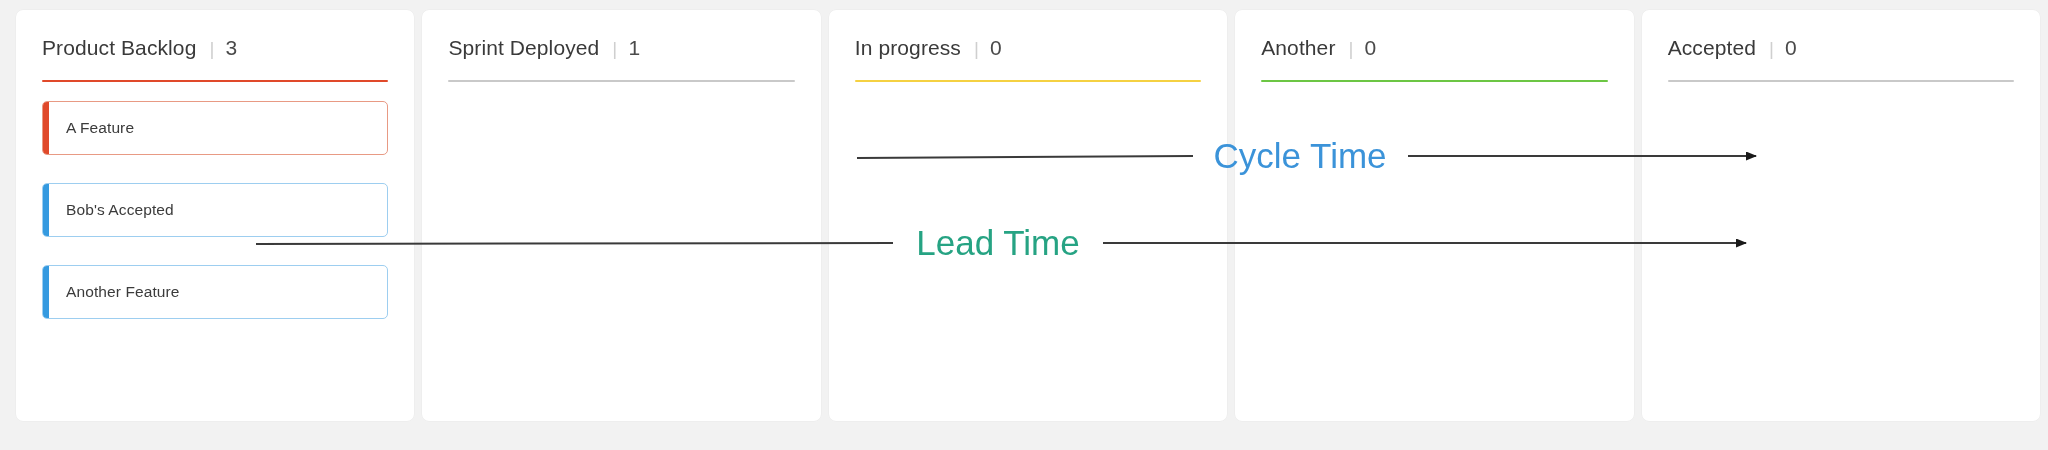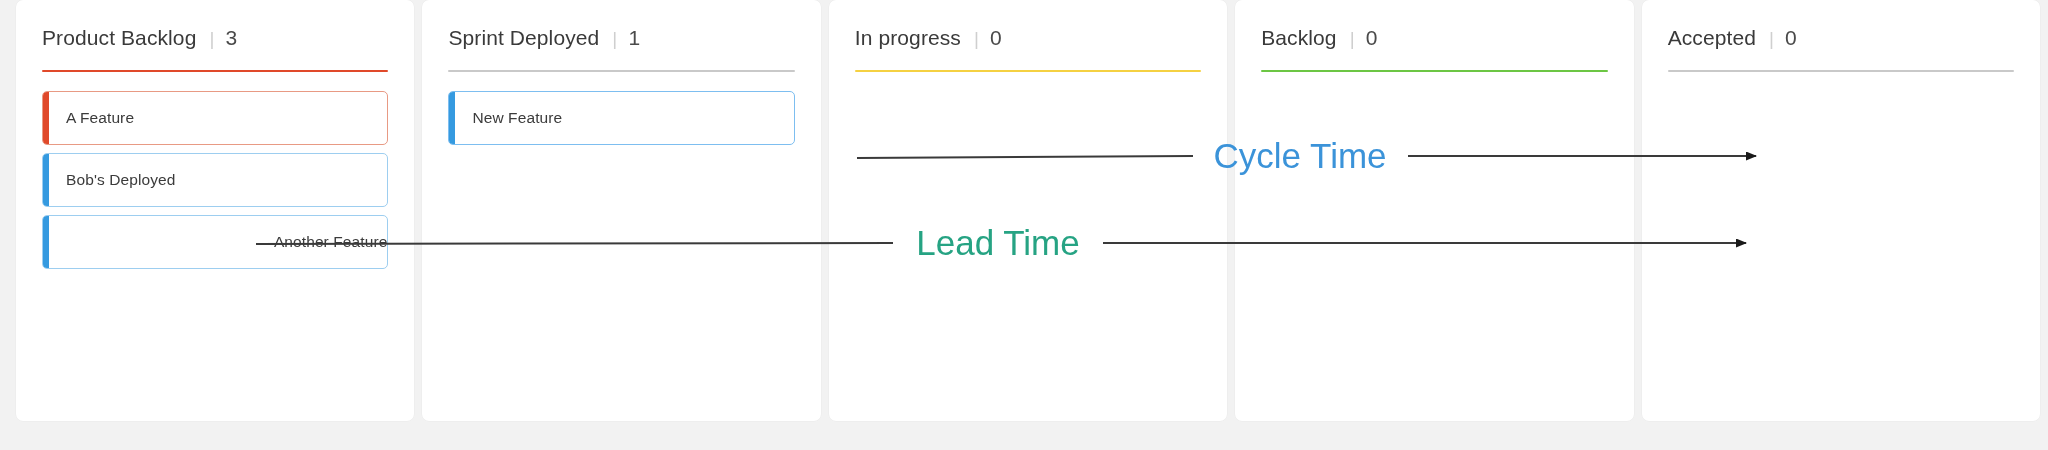--- a/index.html
+++ b/index.html
@@ -16,21 +16,21 @@
   }
 
   #board {
     position: absolute;
     left: 0;
     top: 0;
     width: 2048px;
     height: 434px;
     display: flex;
     align-items: stretch;
-    padding: 0 8px 13px 16px;
+    padding: 10px 8px 13px 16px;
     box-sizing: border-box;
     gap: 8px;
     border-radius: 17px;
   }
 
   .column {
     background: #ffffff;
     border-radius: 7px;
     position: relative;
     box-sizing: border-box;
@@ -65,21 +65,21 @@
     height: 2px;
     margin-top: 20px;
     margin-bottom: 19px;
     border-radius: 1px;
     background: #cfcfcf;
   }
 
   .cards {
     display: flex;
     flex-direction: column;
-    gap: 8px;
+    gap: 28px;
   }
 
   .feature-card {
     height: 54px;
     border-radius: 5px;
     box-sizing: border-box;
     display: flex;
     align-items: center;
     position: relative;
     background: #ffffff;
@@ -123,54 +123,48 @@
         <span class="col-count">3</span>
       </div>
       <div class="col-rule" style="background: rgb(224, 73, 42);"></div>
       <div class="cards">
         <div class="feature-card" style="border: 1px solid rgb(232, 154, 132);">
           <span class="feature-accent" style="background: rgb(224, 73, 42);"></span>
           <span class="feature-label">A Feature</span>
         </div>
         <div class="feature-card" style="border: 1px solid rgb(157, 206, 240);">
           <span class="feature-accent" style="background: rgb(53, 154, 224);"></span>
-          <span class="feature-label">Bob's Deployed</span>
+          <span class="feature-label">Bob's Accepted</span>
         </div>
-        <div class="feature-card" style="border: 1px solid rgb(157, 206, 240); justify-content: flex-end;">
+        <div class="feature-card" style="border: 1px solid rgb(157, 206, 240);">
           <span class="feature-accent" style="background: rgb(53, 154, 224);"></span>
           <span class="feature-label">Another Feature</span>
         </div>
       </div>
     </div>
     <div class="column">
       <div class="col-head">
         <span class="col-title">Sprint Deployed</span>
         <span class="col-sep">|</span>
         <span class="col-count">1</span>
       </div>
       <div class="col-rule" style="background: rgb(201, 201, 201);"></div>
-      <div class="cards">
-        <div class="feature-card" style="border: 1px solid rgb(125, 190, 240);">
-          <span class="feature-accent" style="background: rgb(53, 154, 224);"></span>
-          <span class="feature-label">New Feature</span>
-        </div>
-      </div>
     </div>
     <div class="column">
       <div class="col-head">
         <span class="col-title">In progress</span>
         <span class="col-sep">|</span>
         <span class="col-count">0</span>
       </div>
       <div class="col-rule" style="background: rgb(245, 209, 66);"></div>
       <div class="cards"></div>
     </div>
     <div class="column">
       <div class="col-head">
-        <span class="col-title">Backlog</span>
+        <span class="col-title">Another</span>
         <span class="col-sep">|</span>
         <span class="col-count">0</span>
       </div>
       <div class="col-rule" style="background: rgb(108, 198, 68);"></div>
       <div class="cards"></div>
     </div>
     <div class="column">
       <div class="col-head">
         <span class="col-title">Accepted</span>
         <span class="col-sep">|</span>

